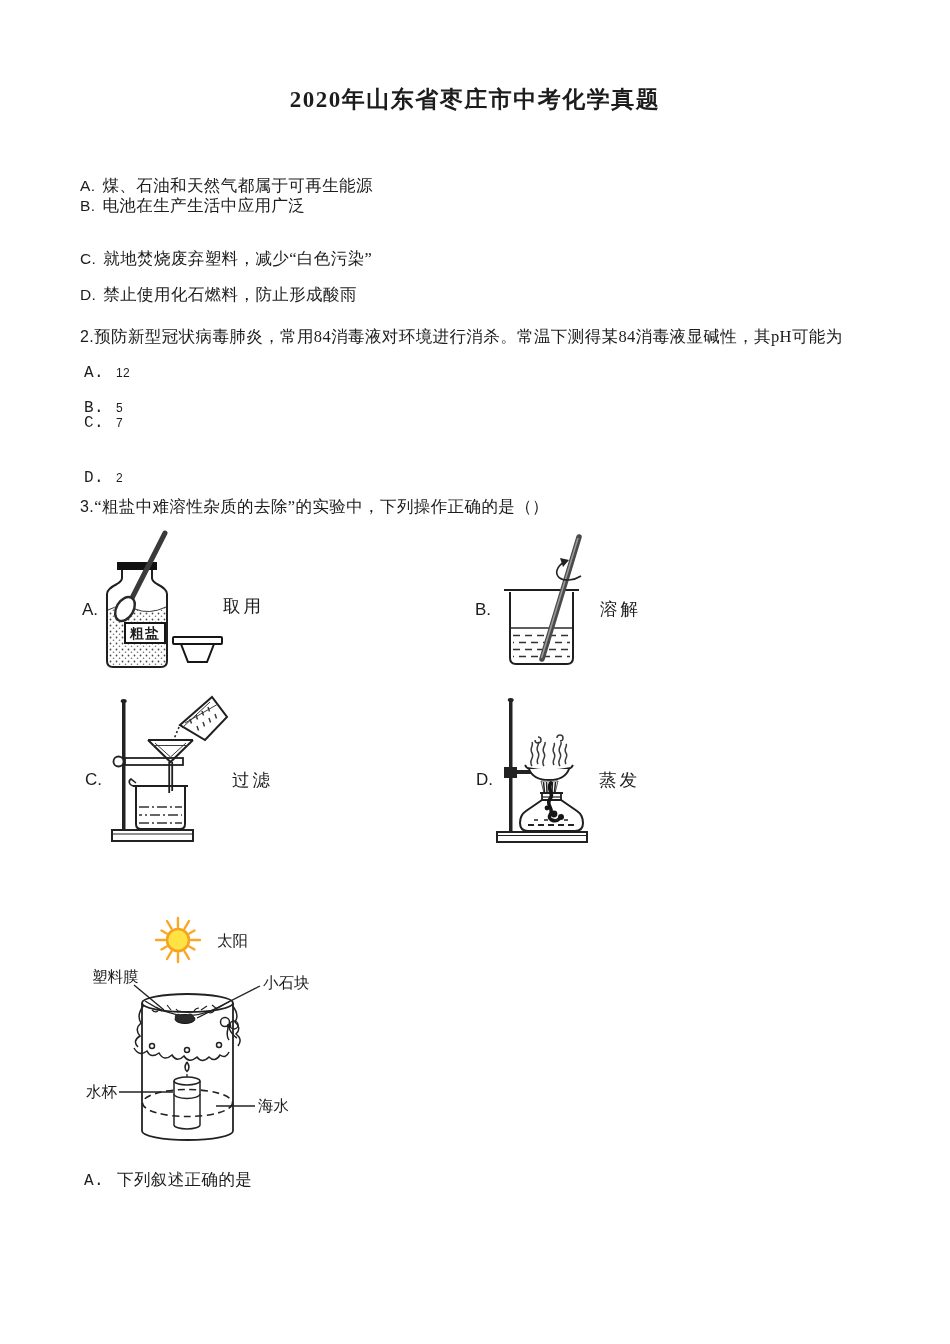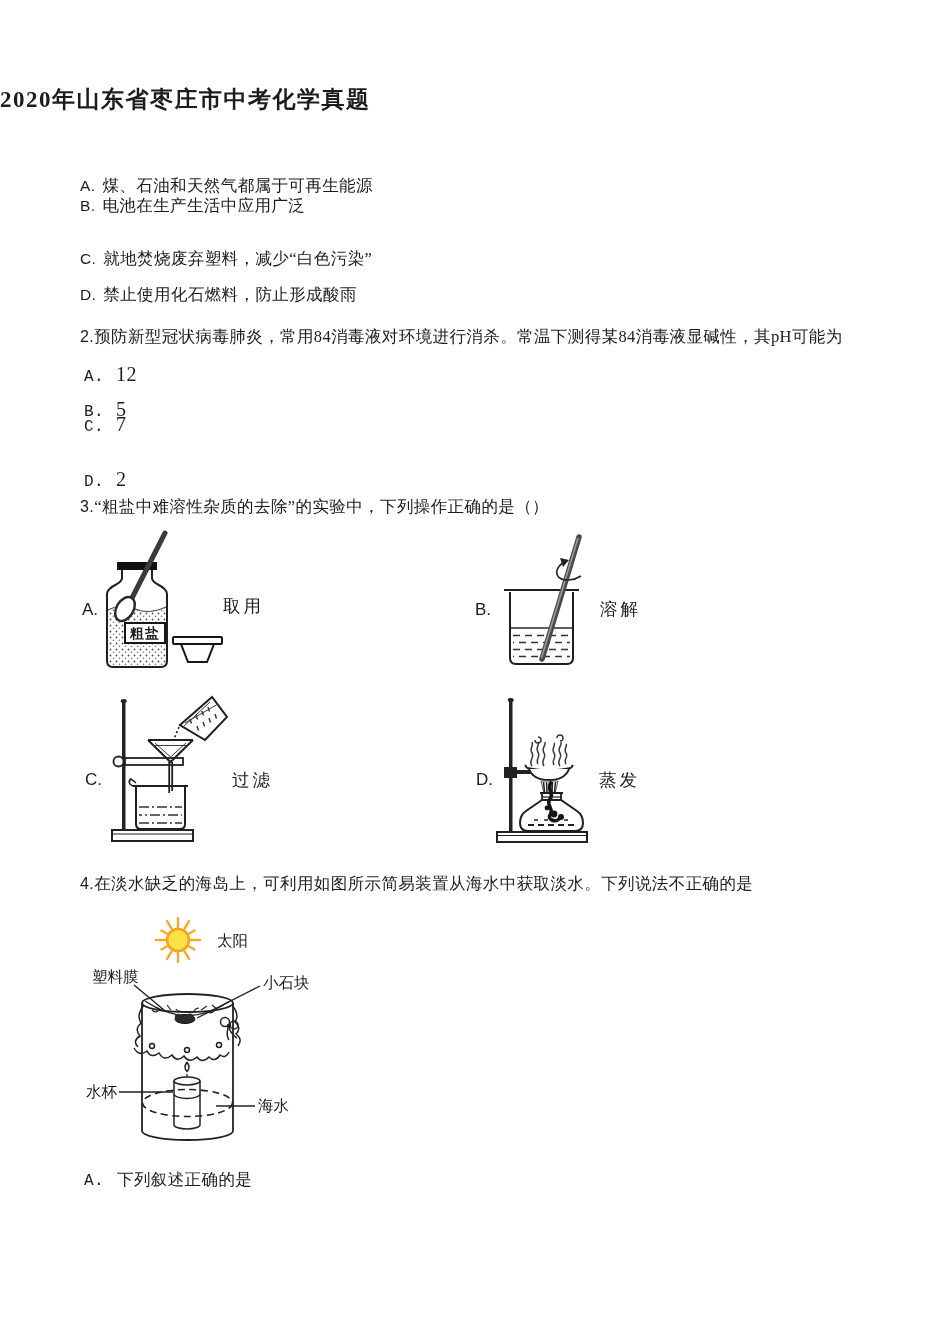--- a/index.html
+++ b/index.html
@@ -1,24 +1,24 @@
 <!DOCTYPE html>
 <html><head>
 <meta charset="utf-8">
 <style>
   html,body{margin:0;padding:0;background:#fff;}
   .page{position:relative;width:950px;height:1344px;background:#ffffff;overflow:hidden;
         font-family:"Liberation Serif","DejaVu Serif",serif;color:#1c1c1c;}
-  .title{position:absolute;left:0;right:0;top:84px;text-align:left;
+  .title{position:absolute;left:0;right:0;top:84px;text-align:center;
          font-size:23px;font-weight:bold;letter-spacing:1.5px;}
   .line{position:absolute;left:80px;font-size:16.5px;line-height:1.15;white-space:nowrap;letter-spacing:0.4px;}
   .qnum{font-family:"Liberation Sans","DejaVu Sans",sans-serif;font-size:16px;}
   .optletter{font-family:"Liberation Sans","DejaVu Sans",sans-serif;font-size:15.5px;margin-right:7px;}
   .monoletter{font-family:"Liberation Mono","DejaVu Sans Mono",monospace;font-size:16px;margin-right:12px;}
-  .monoval{font-family:Liberation Serif, serif;font-size:20px;}
+  .monoval{font-family:Liberation Sans, sans-serif;font-size:12px;}
   .wgap{margin-right:13px;}
   svg{position:absolute;overflow:visible;}
   svg text{font-family:"Liberation Serif","DejaVu Serif",serif;fill:#1c1c1c;}
   text.apletter{font-family:"Liberation Sans","DejaVu Sans",sans-serif;font-size:17px;}
   text.caption{font-size:17.5px;letter-spacing:3px;}
   text.figlabel{font-family:"Liberation Sans","DejaVu Sans",sans-serif;font-size:15.5px;}
   text.jartext{font-size:14px;font-weight:bold;letter-spacing:1px;}
 </style>
 </head>
 <body>
@@ -179,21 +179,20 @@
       <path d="M93,97 C88,103 97,107 92,113 C87,119 97,123 92,129 C89,133 97,137 101,133" fill="none" stroke="#151515" stroke-width="3.6" stroke-linecap="round"></path>
       <circle cx="96" cy="128" r="3.4" fill="#151515"></circle>
       <circle cx="103" cy="131" r="3" fill="#151515"></circle>
       <circle cx="89" cy="122" r="2.4" fill="#151515"></circle>
       <line x1="70" y1="139" x2="118" y2="139" stroke="#222" stroke-width="2" stroke-dasharray="6 4"></line>
       <line x1="76" y1="134" x2="112" y2="134" stroke="#222" stroke-width="1.5" stroke-dasharray="4 6"></line>
     </g>
     <text class="caption" x="141" y="100">蒸发</text>
   </svg>
 
-  <div class="line" style="top:875px"><span class="qnum">4.</span><span>在淡水缺乏的海岛上，可利用如图所示简易装置从海水中获取淡水。下列说法不正确的是</span></div>
 
   <svg style="left:68px;top:898px" width="270" height="250" viewBox="0 0 270 250">
     <g>
       <g stroke="#f9a826" stroke-width="2.4" stroke-linecap="round">
         <line x1="123" y1="42" x2="132" y2="42"></line>
           <line x1="121.3" y1="48.5" x2="126.5" y2="51.5"></line>
         <line x1="116.5" y1="53.3" x2="121" y2="61"></line>
           <line x1="110" y1="55" x2="110" y2="64"></line>
         <line x1="103.5" y1="53.3" x2="99" y2="61"></line>
           <line x1="98.7" y1="48.5" x2="93.5" y2="51.5"></line>

